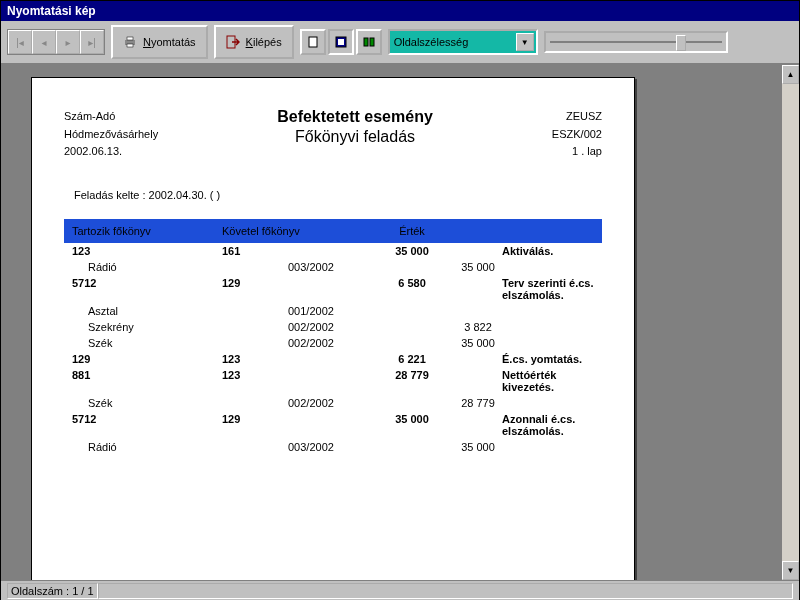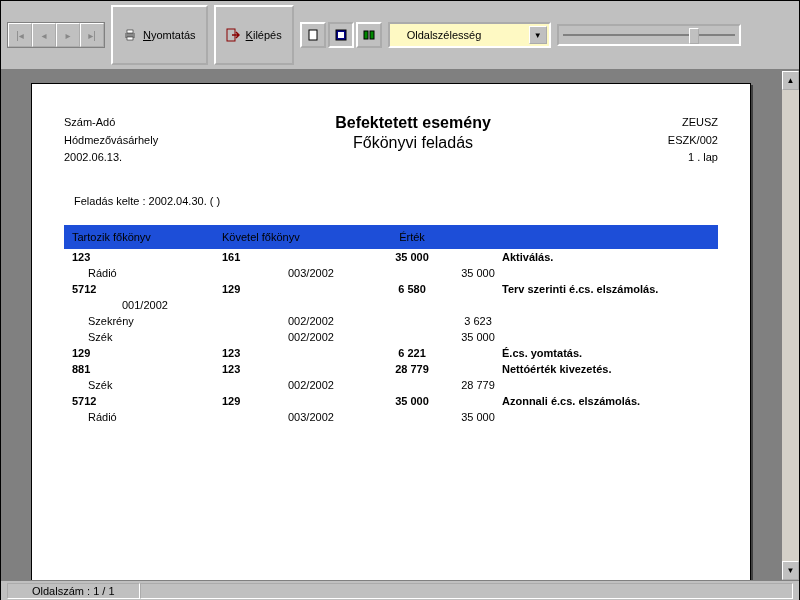--- a/index.html
+++ b/index.html
@@ -1,57 +1,60 @@
 <!DOCTYPE html>
 <html><head>
 <meta charset="utf-8">
 <style>
 html,body{margin:0;padding:0;height:100%;font-family:Arial,Helvetica,sans-serif;font-size:11px;background:#c0c0c0;overflow:hidden}
 .window{display:flex;flex-direction:column;height:100vh;border:1px solid #000}
 .titlebar{background:#000080;color:#fff;font-weight:bold;padding:3px 6px;font-size:12px}
 .toolbar{display:flex;align-items:center;gap:6px;padding:4px 6px;background:#c0c0c0;border-bottom:2px solid #808080}
 .navgrp{display:flex;border:1px solid #808080}
 .nav{width:22px;height:22px;display:flex;align-items:center;justify-content:center;background:#c0c0c0;border:1px outset #fff;color:#888;font-size:10px}
-.btn{display:flex;align-items:center;gap:6px;padding:21px 10px;background:#c0c0c0;border:2px outset #fff;cursor:pointer;font-size:11px}
+.btn{display:flex;align-items:center;gap:6px;padding:8px 10px;background:#c0c0c0;border:2px outset #fff;cursor:pointer;font-size:11px}
 .btn u{text-decoration:underline}
 .ic{width:14px;height:14px;display:inline-block}
 .smgrp{display:flex;gap:2px}
 .smbtn{width:22px;height:22px;background:#c0c0c0;border:2px outset #fff;display:flex;align-items:center;justify-content:center}
-.select{width:140px;height:22px;background:#fef9c3;border:2px inset #fff;display:flex;align-items:center;justify-content:space-between;padding:0 2px 0 17px}
+.select{width:140px;height:22px;background:#14b8a6;border:2px inset #fff;display:flex;align-items:center;justify-content:space-between;padding:0 2px 0 4px}
 .select .arr{width:16px;height:16px;background:#c0c0c0;border:1px outset #fff;display:flex;align-items:center;justify-content:center;font-size:8px}
 .slider{flex:0 0 180px;height:18px;border:2px inset #fff;background:#c0c0c0;position:relative}
 .slider .tk{position:absolute;top:8px;left:4px;right:4px;height:2px;background:#808080}
 .slider .th{position:absolute;top:2px;left:130px;width:8px;height:14px;background:#c0c0c0;border:1px outset #fff}
 .body{flex:1;display:flex;background:#808080;overflow:hidden}
 .pgwrap{flex:1;padding:12px 0 0 30px;overflow:hidden}
-.page{background:#fff;width:720px;height:520px;padding:30px 32px;box-sizing:border-box;border:1px solid #000;box-shadow:2px 2px 0 #404040}
+.page{background:#fff;width:604px;height:520px;padding:30px 32px;box-sizing:border-box;border:1px solid #000;box-shadow:2px 2px 0 #404040}
 .vsb{width:17px;background:#c0c0c0;border-left:1px solid #808080;display:flex;flex-direction:column}
 .sbb{height:17px;background:#c0c0c0;border:1px outset #fff;display:flex;align-items:center;justify-content:center;font-size:8px}
 .sbt{flex:1;background:#d4d0c8}
 .hdr{display:flex;justify-content:space-between;align-items:flex-start;margin-bottom:28px}
 .hdr-l{font-size:11px;line-height:1.6}
 .hdr-c{text-align:center}
 .hdr-c .tt{font-size:16px;font-weight:bold}
 .hdr-c .st{font-size:16px;margin-top:2px}
 .hdr-r{text-align:right;font-size:11px;line-height:1.6}
 .meta{font-size:11px;margin:0 0 18px 10px}
 .tblh{display:flex;background:#1d4ed8;padding:6px 8px;font-size:11px}
 .c1{flex:0 0 150px}.c2{flex:0 0 120px}.c3{flex:0 0 140px;text-align:center;padding-right:20px}.c4{flex:1}
 .row{display:flex;padding:2px 8px;font-size:11px}
 .row.b{font-weight:bold;}
 .row .c1i{flex:0 0 150px;padding-left:16px}
 .row .doc{flex:0 0 120px;padding-left:50px}
 .status{background:#c0c0c0;border-top:1px solid #808080;padding:2px 6px;font-size:11px;display:flex}
-.status .cell{border:1px inset #fff;padding:1px 24px}
+.status .cell{border:1px inset #fff;padding:1px 3px}
 svg{display:block}
 </style>
 </head>
 <body>
 
 <div class="window">
+  <div class="titlebar">
+    <span>Nyomtatási kép</span>
+  </div>
 
   <div class="toolbar">
     <div class="navgrp">
       <div class="nav">|◂</div>
       <div class="nav">◂</div>
       <div class="nav">▸</div>
       <div class="nav">▸|</div>
     </div>
 
     <div class="btn">
@@ -148,27 +151,28 @@
               <div class="c3">35 000</div>
               <div class="c4"></div>
             </div>
             <div class="row b">
               <div class="c1">5712</div>
               <div class="c2">129</div>
               <div class="c3">6 580</div>
               <div class="c4">Terv szerinti é.cs. elszámolás.</div>
             </div>
             <div class="row">
+              <div class="c1i">Asztal</div>
               <div class="doc">001/2002</div>
               <div class="c4"></div>
             </div>
             <div class="row">
               <div class="c1i">Szekrény</div>
               <div class="doc">002/2002</div>
-              <div class="c3">3 623</div>
+              <div class="c3">3 822</div>
               <div class="c4"></div>
             </div>
             <div class="row">
               <div class="c1i">Szék</div>
               <div class="doc">002/2002</div>
               <div class="c3">35 000</div>
               <div class="c4"></div>
             </div>
             <div class="row b">
               <div class="c1">129</div>

